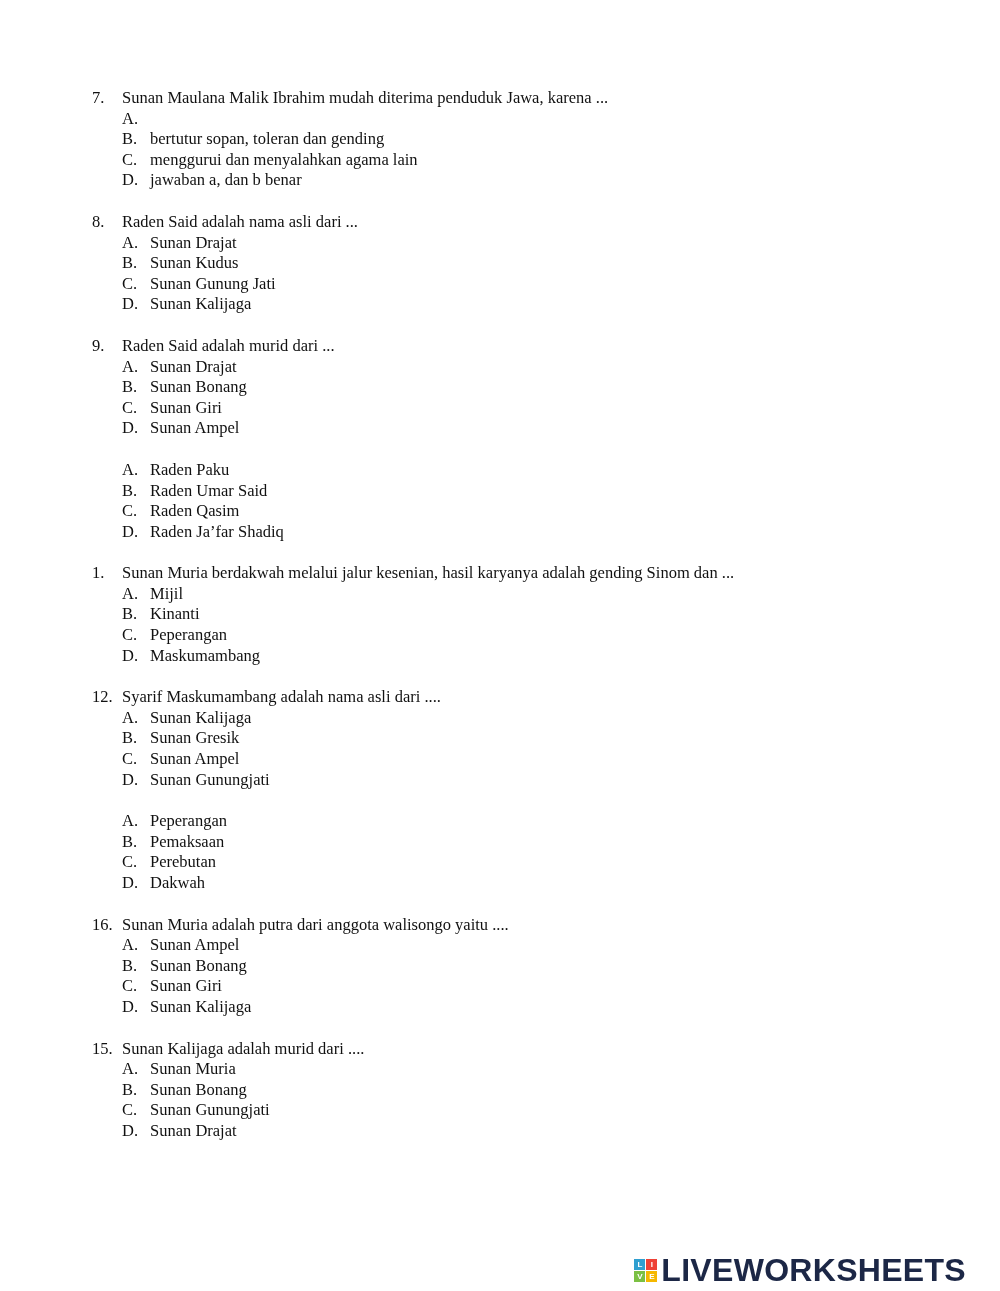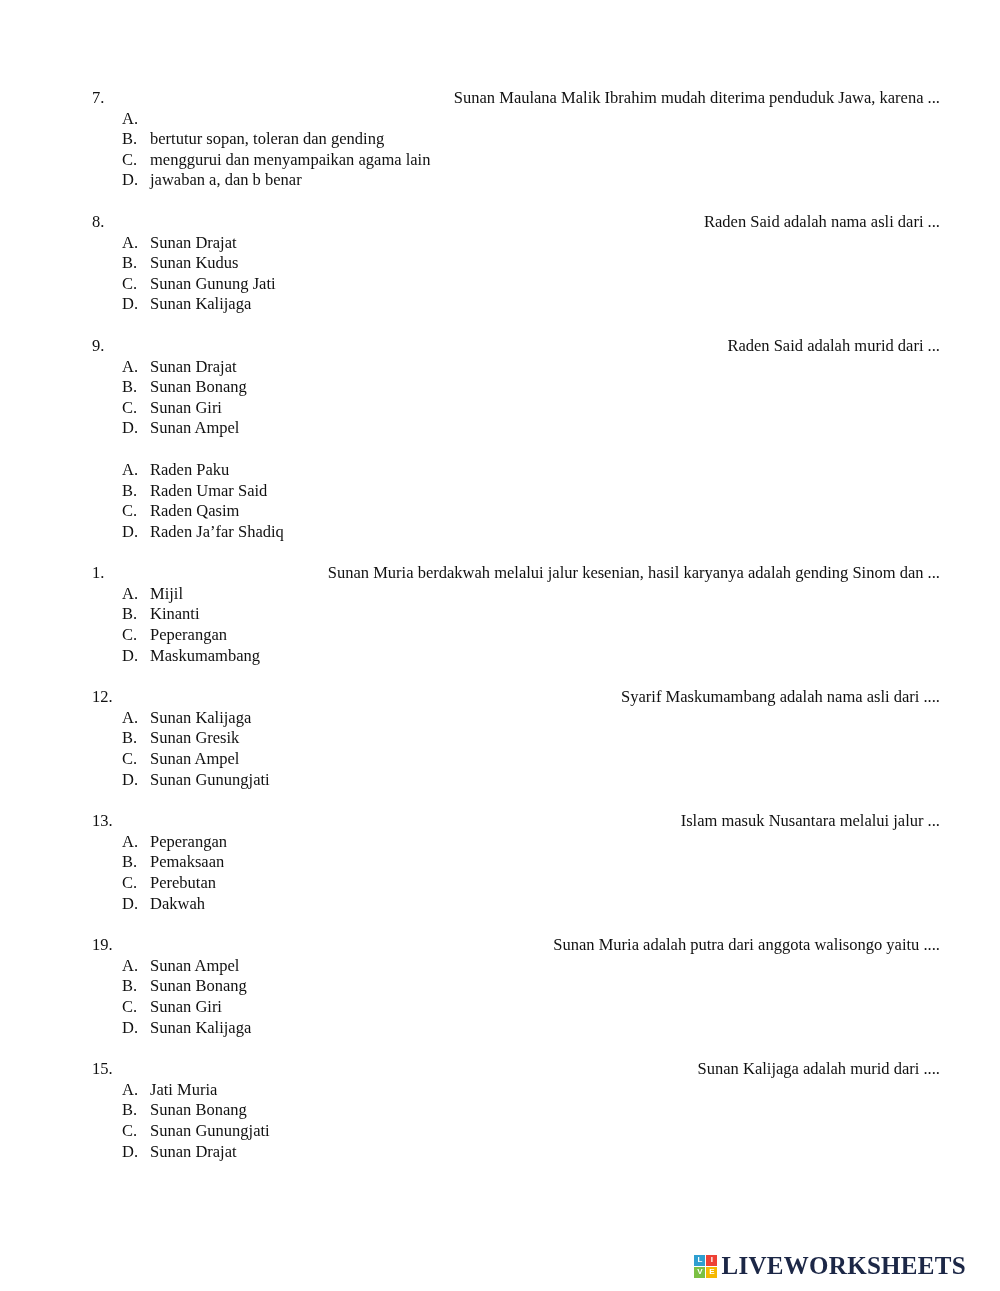--- a/index.html
+++ b/index.html
@@ -29,21 +29,20 @@
   }
   .q-line {
     display: flex;
   }
   .q-num {
     flex: 0 0 30px;
     width: 30px;
   }
   .q-text {
     flex: 1;
-    text-align: right;
   }
   .options {
     margin-left: 30px;
   }
   .option {
     display: flex;
   }
   .opt-letter {
     flex: 0 0 28px;
     width: 28px;
@@ -74,23 +73,23 @@
     display: flex;
     align-items: center;
     justify-content: center;
     color: #ffffff;
     font-family: "Liberation Sans", sans-serif;
     font-weight: 700;
     font-size: 8px;
     line-height: 1;
   }
   .brand {
-    font-family: Liberation Serif, serif;
+    font-family: Liberation Sans, sans-serif;
     font-weight: 700;
-    font-size: 25px;
+    font-size: 32px;
     letter-spacing: 0.3px;
     color: #1c2746;
   }
 </style>
 </head>
 <body>
 
 <div class="page">
 
   <div class="questions">
@@ -102,21 +101,21 @@
         <div class="options">
           <div class="option">
             <span class="opt-letter">A.</span>
           </div>
           <div class="option">
             <span class="opt-letter">B.</span>
             <span class="opt-text">bertutur sopan, toleran dan gending</span>
           </div>
           <div class="option">
             <span class="opt-letter">C.</span>
-            <span class="opt-text">menggurui dan menyampaikan agama lain</span>
+            <span class="opt-text">menggurui dan menyalahkan agama lain</span>
           </div>
           <div class="option">
             <span class="opt-letter">D.</span>
             <span class="opt-text">jawaban a, dan b benar</span>
           </div>
         </div>
       </div>
       <div class="question">
         <div class="q-line">
           <span class="q-num">8.</span>
@@ -227,24 +226,20 @@
             <span class="opt-letter">C.</span>
             <span class="opt-text">Sunan Ampel</span>
           </div>
           <div class="option">
             <span class="opt-letter">D.</span>
             <span class="opt-text">Sunan Gunungjati</span>
           </div>
         </div>
       </div>
       <div class="question">
-        <div class="q-line">
-          <span class="q-num">13.</span>
-          <span class="q-text">Islam masuk Nusantara melalui jalur ...</span>
-        </div>
         <div class="options">
           <div class="option">
             <span class="opt-letter">A.</span>
             <span class="opt-text">Peperangan</span>
           </div>
           <div class="option">
             <span class="opt-letter">B.</span>
             <span class="opt-text">Pemaksaan</span>
           </div>
           <div class="option">
@@ -252,21 +247,21 @@
             <span class="opt-text">Perebutan</span>
           </div>
           <div class="option">
             <span class="opt-letter">D.</span>
             <span class="opt-text">Dakwah</span>
           </div>
         </div>
       </div>
       <div class="question">
         <div class="q-line">
-          <span class="q-num">19.</span>
+          <span class="q-num">16.</span>
           <span class="q-text">Sunan Muria adalah putra dari anggota walisongo yaitu  ....</span>
         </div>
         <div class="options">
           <div class="option">
             <span class="opt-letter">A.</span>
             <span class="opt-text">Sunan Ampel</span>
           </div>
           <div class="option">
             <span class="opt-letter">B.</span>
             <span class="opt-text">Sunan Bonang</span>
@@ -282,21 +277,21 @@
         </div>
       </div>
       <div class="question">
         <div class="q-line">
           <span class="q-num">15.</span>
           <span class="q-text">Sunan Kalijaga adalah murid dari ....</span>
         </div>
         <div class="options">
           <div class="option">
             <span class="opt-letter">A.</span>
-            <span class="opt-text">Jati Muria</span>
+            <span class="opt-text">Sunan Muria</span>
           </div>
           <div class="option">
             <span class="opt-letter">B.</span>
             <span class="opt-text">Sunan Bonang</span>
           </div>
           <div class="option">
             <span class="opt-letter">C.</span>
             <span class="opt-text">Sunan Gunungjati</span>
           </div>
           <div class="option">

